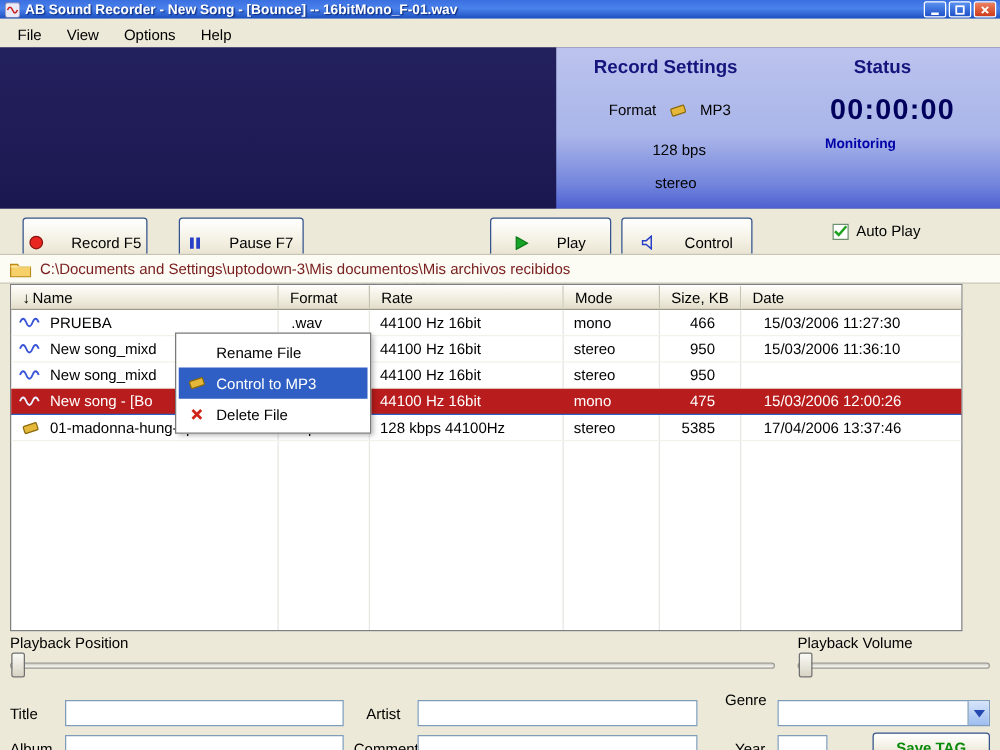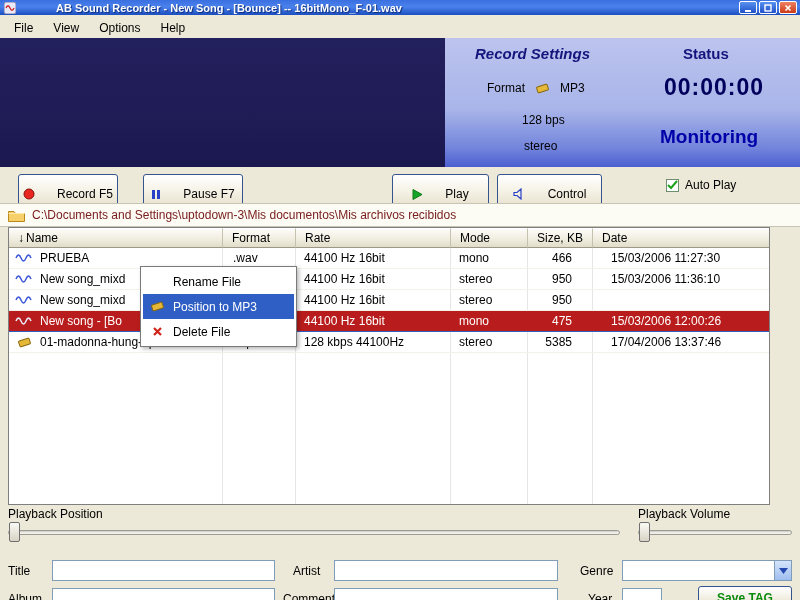--- a/index.html
+++ b/index.html
@@ -3,47 +3,47 @@
 <meta charset="utf-8">
 <style>
   * { margin:0; padding:0; box-sizing:border-box; }
   html,body { width:800px; height:600px; overflow:hidden; }
   body { font-family:"Liberation Sans", sans-serif; font-size:12px; background:#ece9d8; color:#000; }
   .window { position:absolute; left:0; top:0; width:800px; height:600px; background:#ece9d8; overflow:hidden; }
 
   
   .titlebar { position:absolute; left:0; top:0; right:0; height:15px;
     background:linear-gradient(180deg,#3a6fe0 0%,#4a82ec 45%,#1c4fc0 100%);
-    display:flex; align-items:center; padding-left:4px; color:#fff;gap:36px; }
+    display:flex; align-items:center; padding-left:4px; color:#fff; }
   .title-text { font-weight:bold; font-size:11px; white-space:nowrap;
     text-shadow:1px 1px 1px #0a2a7a; margin-left:4px; flex:1; overflow:hidden; }
   .win-buttons { display:flex; align-items:flex-end; margin-right:3px; gap:2px; }
   .win-btn { width:18px; height:13px; border:1px solid #fff; border-radius:2px;
     display:flex; align-items:center; justify-content:center; }
   .win-btn.b-min,.win-btn.b-max { background:linear-gradient(#5a92f0,#2050c8); }
   .win-btn.b-close { background:linear-gradient(#ee8262,#cc3a18); }
 
   
   .menubar { position:absolute; left:0; top:15px; right:0; height:23px; background:#ece9d8;
     display:flex; align-items:flex-end; padding-left:4px; }
   .menu-item { padding:3px 10px; cursor:default; }
 
   
   .top-panel { position:absolute; left:0; top:38px; right:0; height:129px; background:#201d58; }
   .wave-display { position:absolute; left:0; top:0; width:445px; height:129px;
     background:linear-gradient(180deg,#23205e,#1b1850); }
   .settings-panel { position:absolute; left:445px; top:0; right:0; height:129px;
     background:linear-gradient(180deg,#bcc4ee 0%,#a9b5e9 55%,#7385dc 85%,#4d5fd0 100%); }
-  .rs-header { position:absolute; left:30px; top:7px; font-size:15px; font-weight:bold; color:#14147c;font-style:italic; }
+  .rs-header { position:absolute; left:30px; top:7px; font-size:15px; font-weight:bold; color:#14147c; }
   .status-header { position:absolute; left:238px; top:7px; font-size:15px; font-weight:bold; color:#14147c; }
   .format-row { position:absolute; left:42px; top:43px; display:flex; align-items:center; gap:10px; font-size:12px; }
   .bitrate { position:absolute; left:77px; top:75px; font-size:12px; }
   .channels { position:absolute; left:79px; top:101px; font-size:12px; }
   .timer { position:absolute; left:219px; top:36px; font-size:23px; font-weight:bold; color:#00005c; letter-spacing:1px; }
-  .monitoring { position:absolute; left:215px; top:88px; font-size:19px; font-weight:bold; color:#0000a8; }
+  .monitoring { position:absolute; left:215px; top:71px; font-size:11px; font-weight:bold; color:#0000a8; }
 
   
   .toolbar { position:absolute; left:0; top:167px; right:0; height:36px; background:#ece9d8; }
   .tb-btn { position:absolute; top:7px; height:40px; border:1px solid #35548e; border-radius:3px;
     background:linear-gradient(180deg,#ffffff,#f4f1e4 45%,#e4ddc8 90%,#d4ccb2);
     display:flex; align-items:center; justify-content:center; gap:22px; font-size:12px; cursor:default; }
   .btn-record { left:18px; width:100px; }
   .btn-pause  { left:143px; width:100px; }
   .btn-stop   { left:280px; width:98px;margin-top:35px; }
   .btn-play   { left:392px; width:97px; }
@@ -342,21 +342,21 @@
       <span>Rename File</span>
     </div>
     <div class="ctx-item hl">
       <span class="ctx-ic">
         <svg width="15" height="13" viewBox="0 0 15 13">
             <g transform="rotate(-18 7.5 6.5)">
               <rect x="2" y="3.5" width="11" height="6" rx="1" fill="#e6b83a" stroke="#8a6a10"></rect>
             </g>
           </svg>
       </span>
-      <span>Position  to MP3</span>
+      <span>Control  to MP3</span>
     </div>
     <div class="ctx-item">
       <span class="ctx-ic">
         <svg width="11" height="11">
             <path d="M2 2 L9 9 M9 2 L2 9" stroke="#d02418" stroke-width="2.2"></path>
           </svg>
       </span>
       <span>Delete File</span>
     </div>
   </div>
@@ -366,21 +366,21 @@
   <div class="groove groove-pos"></div>
   <div class="thumb thumb-pos"></div>
   <div class="groove groove-vol"></div>
   <div class="thumb thumb-vol"></div>
 
   <div class="tagform">
     <span class="f-lbl" style="left:8px; top:16px;">Title</span>
     <input class="f-inp" style="left: 52px; top: 12px; width: 223px;" value="">
     <span class="f-lbl" style="left:293px; top:16px;">Artist</span>
     <input class="f-inp" style="left: 334px; top: 12px; width: 224px;" value="">
-    <span class="f-lbl" style="left:580px; top:16px;">Genre</span>
+    <span class="f-lbl" style="left:580px; top:5px;">Genre</span>
     <div class="combo" style="left:622px; top:12px; width:170px;">
       <span class="combo-val"></span>
       <span class="combo-btn">
         <svg width="9" height="6">
             <polygon points="0,0 9,0 4.5,6" fill="#2448b0"></polygon>
           </svg>
       </span>
     </div>
 
     <span class="f-lbl" style="left:8px; top:44px;">Album</span>

